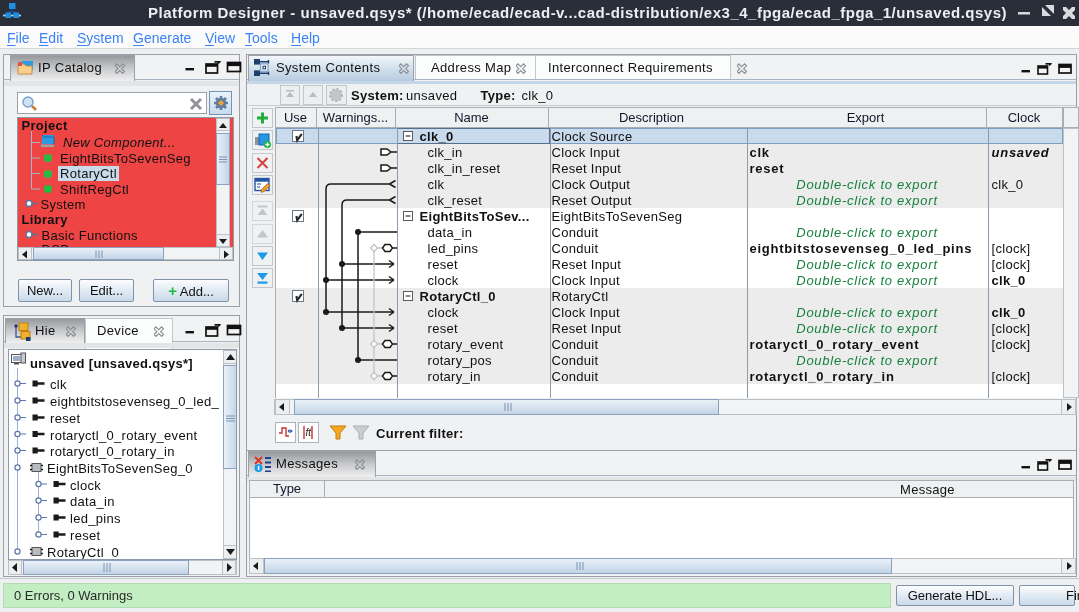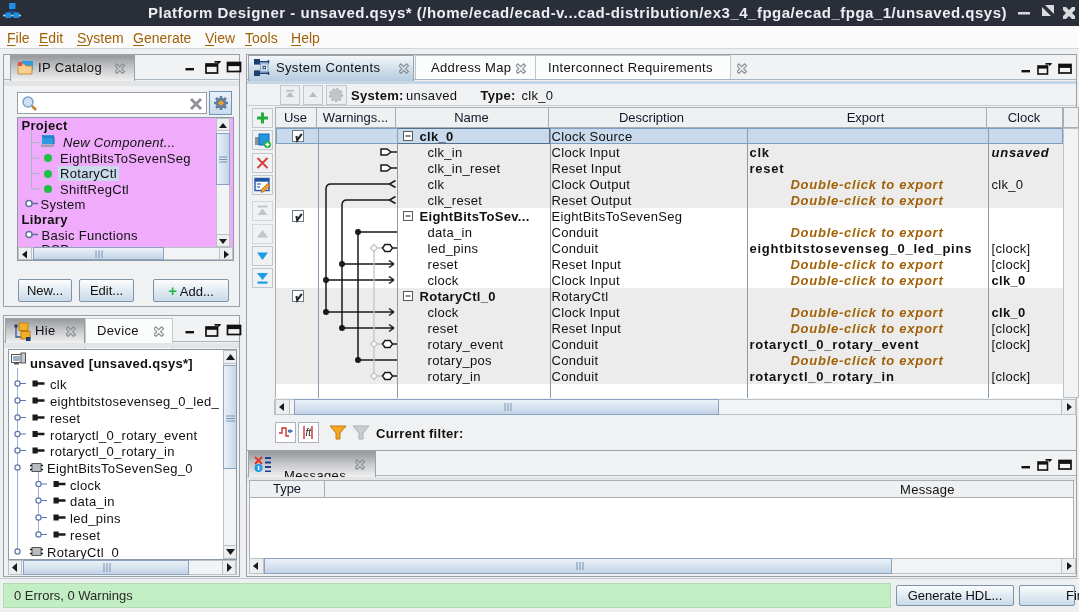--- a/index.html
+++ b/index.html
@@ -2,21 +2,21 @@
 <html><head><meta charset="utf-8"><style>
 *{margin:0;padding:0;box-sizing:border-box;}
 html,body{width:1079px;height:612px;overflow:hidden;}
 body{font-family:"Liberation Sans",sans-serif;font-size:13px;color:#111;background:#edeff1;position:relative;}
 .abs{position:absolute;}
 
 #titlebar{position:absolute;left:0;top:0;width:1079px;height:26px;background:#2a2e38;}
 #titlebar .ttl{position:absolute;left:148px;top:4px;color:#eceef2;font-size:15px;font-weight:bold;letter-spacing:0.5px;}
 
 #menubar{position:absolute;left:0;top:26px;width:1079px;height:23px;background:#fbfbfc;border-bottom:1px solid #d4d6d8;}
-.mi{position:absolute;top:4px;font-size:14px;color:#a16207;}
+.mi{position:absolute;top:4px;font-size:14px;color:#3b82f6;}
 .mi u{text-decoration:underline;text-underline-offset:2px;}
 
 .panel{position:absolute;background:#eff1f2;border:1px solid #9aa0a6;}
 .tabbar{position:absolute;left:0;top:0;right:0;height:25px;background:#f1f2f3;border-bottom:1px solid #a7b4c2;}
 .tab{position:absolute;top:0;height:24px;border:1px solid #9ba1a7;border-bottom:none;font-size:13px;color:#111;letter-spacing:0.35px;}
 .tab.blue{background:linear-gradient(#f3f7fa,#cfdeeb 55%,#b7cce0);height:26px;}
 .tab.gray{background:linear-gradient(#97999d,#c9cacc 50%,#f0f0f1);height:26px;}
 .tab.plain{background:#fbfcfc;border-color:#c3c7cb;}
 .strip{position:absolute;left:0;right:0;height:5px;}
 .strip.blue{background:#c5d6e6;}
@@ -27,21 +27,21 @@
 .sb{position:absolute;background:#f2f3f4;border:1px solid #bcc1c5;}
 .sbtn{position:absolute;background:#eceeef;border:1px solid #bcc1c5;}
 .thumbh{position:absolute;background:linear-gradient(#eaf1f8,#c3d4e6);border:1px solid #8aa2c0;}
 .thumbv{position:absolute;background:linear-gradient(90deg,#eaf1f8,#c3d4e6);border:1px solid #8aa2c0;}
 
 .btn{position:absolute;background:linear-gradient(#fdfdfe,#e3ecf4 45%,#c9daea);border:1px solid #7e93a9;border-radius:2px;text-align:center;font-size:13px;color:#111;}
 
 .th{position:absolute;background:#eef0f1;border-right:1px solid #a9aeb3;text-align:center;font-size:13px;color:#0f172a;}
 .gridv{position:absolute;width:1px;background:#8b9cae;}
 .cell{position:absolute;font-size:13px;white-space:nowrap;letter-spacing:0.3px;}
-.dcte{color:#a16207;font-weight:bold;font-style:italic;letter-spacing:0.75px;}
+.dcte{color:#15803d;font-weight:normal;font-style:italic;letter-spacing:0.75px;}
 .xb{font-weight:bold;letter-spacing:0.75px;}
 
 .cb{position:absolute;width:12px;height:12px;background:#fff;border:1.5px solid #6f7a87;}
 .cb svg{position:absolute;left:0px;top:0px;}
 </style></head>
 <body>
 
 <div id="titlebar">
  <svg class="abs" style="left:0px;top:0px" width="26" height="22">
    <path d="M12 9 L12 12 M8 12 L16 12 M8 12 L8 14 M16 12 L16 14" stroke="#15477c" stroke-width="1.8" fill="none"></path>
@@ -107,21 +107,21 @@
  <div class="abs" style="left:205px;top:36px;width:23px;height:24px;background:linear-gradient(#eaf2fa,#c9dbec);border:1px solid #6f93bb;">
    <svg class="abs" style="left:2px;top:2px" width="18" height="18">
      <g stroke="#5e7e9e" stroke-width="2.6">
           <path d="M9 2 L9 16 M2 9 L16 9 M4 4 L14 14 M14 4 L4 14"></path>
         </g>
      <circle cx="9" cy="9" r="5.2" fill="#5e7e9e"></circle>
      <rect x="6.8" y="6.8" width="4.4" height="4.4" fill="#f0a030" transform="rotate(45 9 9)"></rect>
    </svg>
  </div>
 
- <div class="abs" style="left:13px;top:62px;width:217px;height:144px;background:#f0abfc;border:1px solid #8d99a5;overflow:hidden;">
+ <div class="abs" style="left:13px;top:62px;width:217px;height:144px;background:#ef4444;border:1px solid #8d99a5;overflow:hidden;">
 
    <svg class="abs" style="left:0;top:0" width="215px" height="142px">
      <g stroke="#a8b4be" stroke-width="1">
           <path d="M13.5 13 L13.5 71 M13.5 24.5 L22 24.5 M13.5 40 L22 40 M13.5 55.5 L22 55.5 M13.5 71 L22 71"></path>
         </g>
      <g transform="translate(23,17)">
           <rect x="1" y="0" width="12" height="9" fill="#2e9ae2"></rect>
           <rect x="0" y="9.5" width="13" height="2.5" fill="#9aa2aa"></rect>
           <path d="M1 0 L3 2 L13 2 L13 9 L12 9" fill="none" stroke="#1a6aa6" stroke-width="1"></path>
         </g>
@@ -581,21 +581,21 @@
    <svg class="abs" style="left:5px;top:4px" width="18" height="16">
      <g stroke="#e03020" stroke-width="1.8">
           <path d="M1 1 L8 8 M8 1 L1 8"></path>
         </g>
      <circle cx="4.5" cy="12" r="4" fill="#1e9be6"></circle>
         <rect x="3.8" y="10" width="1.6" height="4" fill="#fff"></rect>
      <g stroke="#1d3f8f" stroke-width="1.8">
           <path d="M11 2 L17 2 M11 6.5 L17 6.5 M11 11 L17 11 M11 15.5 L17 15.5"></path>
         </g>
    </svg>
-   <span class="abs" style="left:35px;top:4px;margin-top:12px;">Messages</span>
+   <span class="abs" style="left:27px;top:4px;">Messages</span>
    <svg class="abs" style="left:106px;top:6px" width="12" height="12">
         <path d="M2 2 L5 5 L8 2 L10 4 L7 7 L10 10 L8 12 L5 9 L2 12 L0 10 L3 7 L0 4 Z" transform="scale(0.95)" fill="none" stroke="#8a8f94" stroke-width="1.2"></path>
       </svg>
  </div>
  <div class="strip gray" style="top:26px;"></div>
  <svg class="wc" style="left:774px;top:8px" width="62" height="14">
    <rect x="0.5" y="7" width="8.5" height="2.4" fill="#111"></rect>
    <rect x="17" y="3" width="9.5" height="8" fill="none" stroke="#111" stroke-width="1.6"></rect>
       <rect x="17" y="3" width="9.5" height="2.6" fill="#111"></rect>
    <path d="M24.5 0.8 L28.5 0.8" stroke="#111" stroke-width="1.8"></path>

